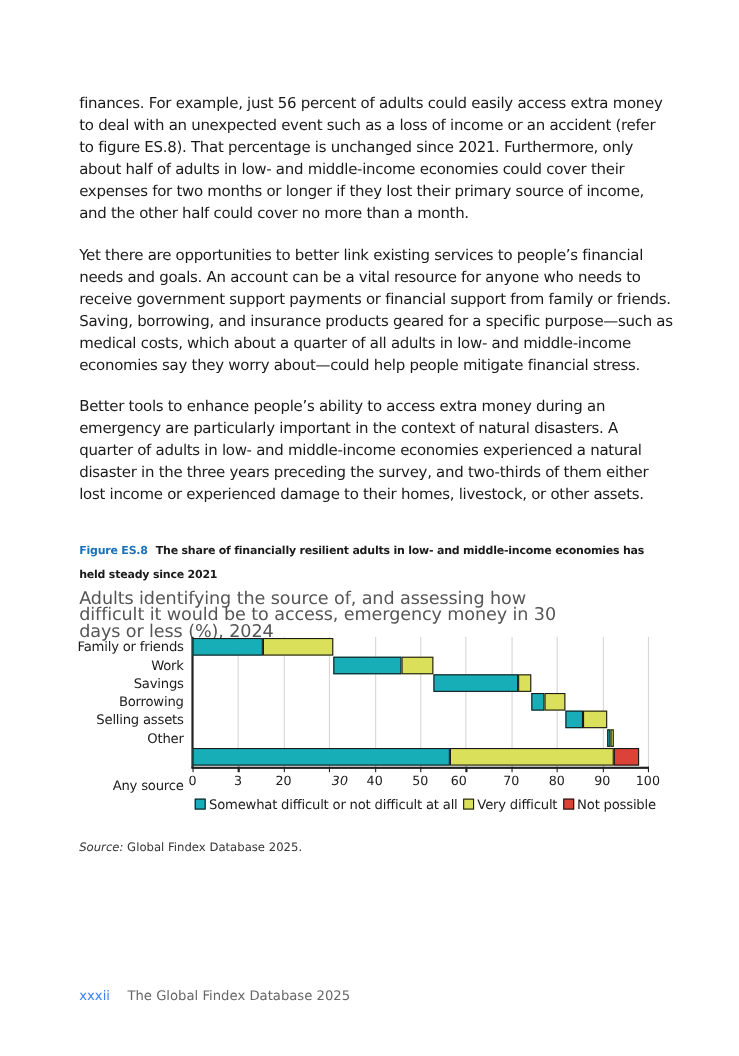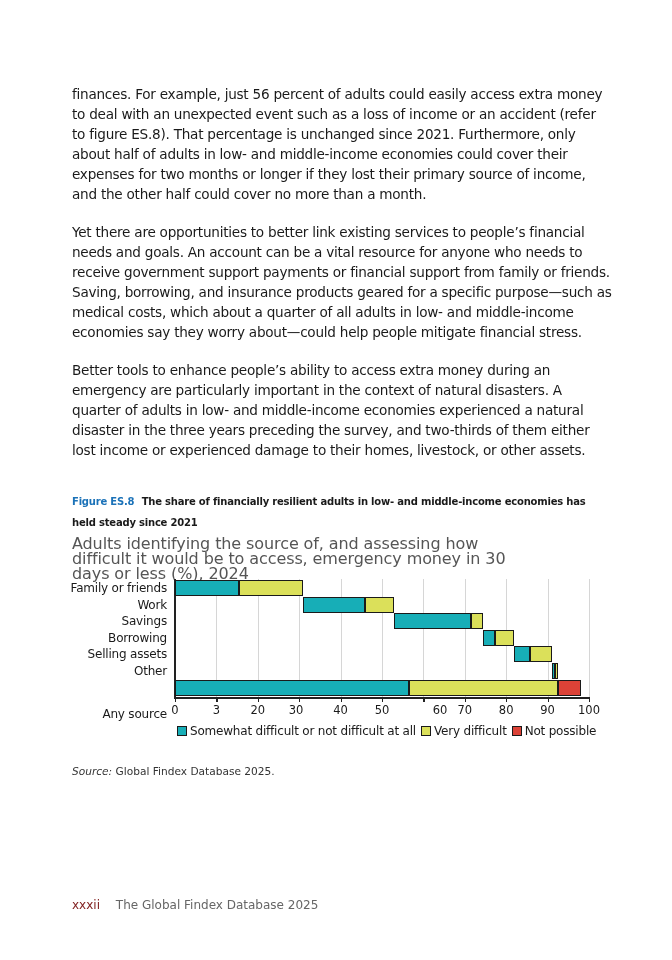--- a/index.html
+++ b/index.html
@@ -29,21 +29,21 @@
   .axis-x { position: absolute; left: 174px; top: 697px; width: 416px; height: 1.5px; background: #222; }
   .tick { position: absolute; top: 697px; width: 1.2px; height: 5px; background: #222; }
   .tick-label { position: absolute; top: 703px; font-size: 11.5px; line-height: 14px; color: #1a1a1a; width: 30px; margin-left: -15px; text-align: center; }
   .seg { position: absolute; height: 16px; border: 1.2px solid #1a1a1a; }
   .legend { position: absolute; top: 724px; left: 177px; display: flex; align-items: center; font-size: 12px; color: #1a1a1a; letter-spacing: -0.2px; white-space: nowrap; }
   .legend-item { display: flex; align-items: center; margin-right: 5px; justify-content: space-between; }
   .swatch { width: 10px; height: 10px; border: 1px solid #1a1a1a; margin-right: 3px; display: inline-block; }
   .source { position: absolute; left: 72px; top: 765px; font-size: 10.6px; color: #333; }
   .source i { }
   .footer { position: absolute; left: 72px; top: 898px; font-size: 12px; color: #666; }
-  .footer .pg { color: #7f1d1d; margin-right: 12px; }
+  .footer .pg { color: #3b82f6; margin-right: 12px; }
 </style>
 </head>
 <body>
 
 <div class="para" style="top:84px">finances. For example, just 56 percent of adults could easily access extra money to deal with an unexpected event such as a loss of income or an accident (refer to figure ES.8). That percentage is unchanged since 2021. Furthermore, only about half of adults in low- and middle-income economies could cover their expenses for two months or longer if they lost their primary source of income, and the other half could cover no more than a month.</div>
 <div class="para" style="top:222px">Yet there are opportunities to better link existing services to people’s financial needs and goals. An account can be a vital resource for anyone who needs to receive government support payments or financial support from family or friends. Saving, borrowing, and insurance products geared for a specific purpose—such as medical costs, which about a quarter of all adults in low- and middle-income economies say they worry about—could help people mitigate financial stress.</div>
 <div class="para" style="top:360px">Better tools to enhance people’s ability to access extra money during an emergency are particularly important in the context of natural disasters. A quarter of adults in low- and middle-income economies experienced a natural disaster in the three years preceding the survey, and two-thirds of them either lost income or experienced damage to their homes, livestock, or other assets.</div>
 
 <div class="fig-title">
   <span class="fig-num">Figure ES.8</span>
@@ -55,30 +55,30 @@
     <div class="tick" style="left: 175px;"></div>
     <div class="tick-label" style="left: 175px;">0</div>
     <div class="gridline" style="left: 216.4px;"></div>
     <div class="tick" style="left: 216.4px;"></div>
     <div class="tick-label" style="left: 216.4px;">3</div>
     <div class="gridline" style="left: 257.8px;"></div>
     <div class="tick" style="left: 257.8px;"></div>
     <div class="tick-label" style="left: 257.8px;">20</div>
     <div class="gridline" style="left: 299.2px;"></div>
     <div class="tick" style="left: 299.2px;"></div>
-    <div class="tick-label" style="left: 296px;">30</div>
+    <div class="tick-label" style="left: 309px; font-style: italic;">30</div>
     <div class="gridline" style="left: 340.6px;"></div>
     <div class="tick" style="left: 340.6px;"></div>
     <div class="tick-label" style="left: 340.6px;">40</div>
     <div class="gridline" style="left: 382px;"></div>
     <div class="tick" style="left: 382px;"></div>
     <div class="tick-label" style="left: 382px;">50</div>
     <div class="gridline" style="left: 423.4px;"></div>
     <div class="tick" style="left: 423.4px;"></div>
-    <div class="tick-label" style="left: 440px;">60</div>
+    <div class="tick-label" style="left: 417px;">60</div>
     <div class="gridline" style="left: 464.8px;"></div>
     <div class="tick" style="left: 464.8px;"></div>
     <div class="tick-label" style="left: 464.8px;">70</div>
     <div class="gridline" style="left: 506.2px;"></div>
     <div class="tick" style="left: 506.2px;"></div>
     <div class="tick-label" style="left: 506.2px;">80</div>
     <div class="gridline" style="left: 547.6px;"></div>
     <div class="tick" style="left: 547.6px;"></div>
     <div class="tick-label" style="left: 547.6px;">90</div>
     <div class="gridline" style="left: 589px;"></div>

